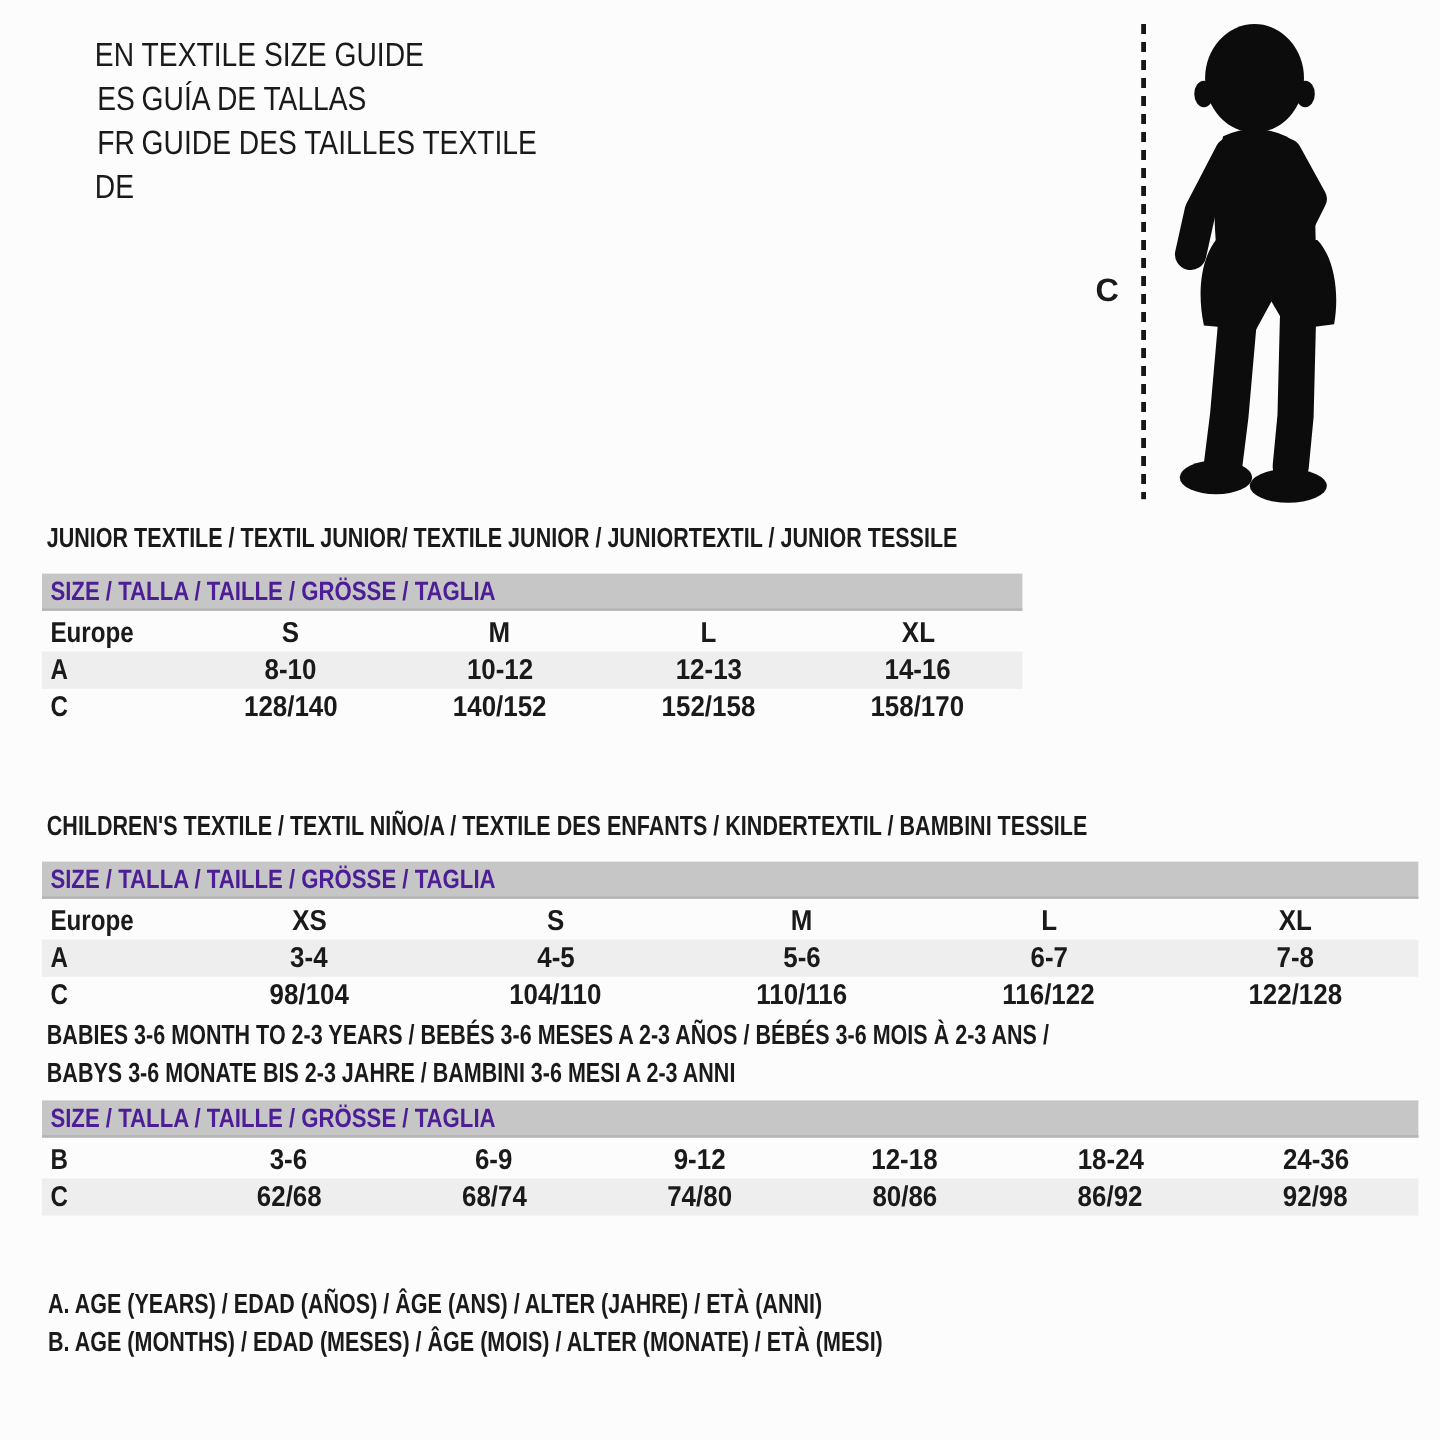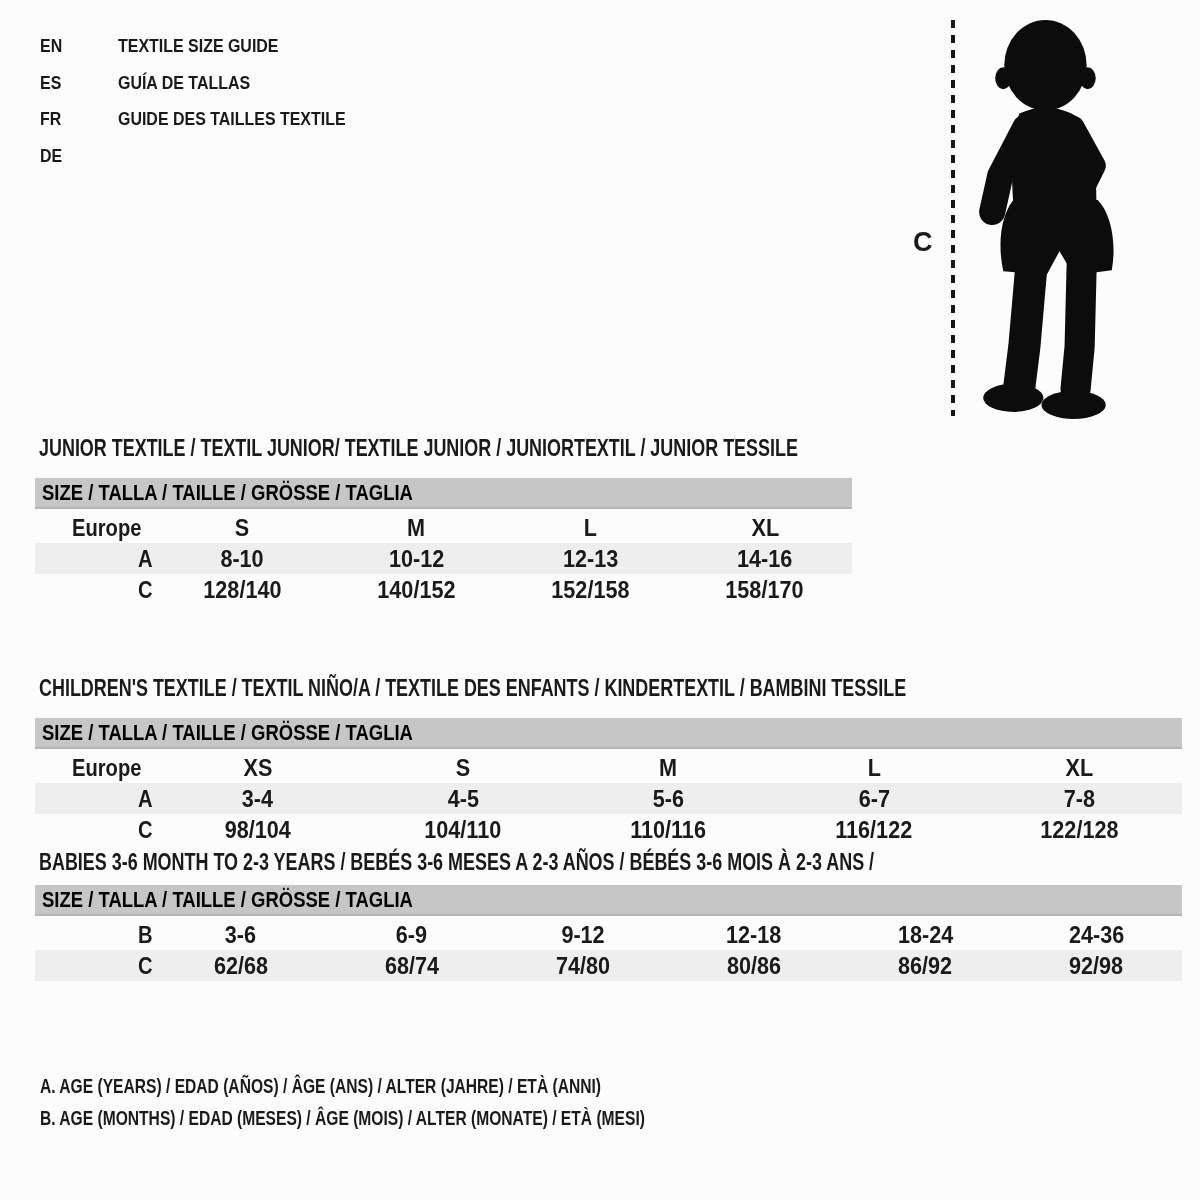--- a/index.html
+++ b/index.html
@@ -11,51 +11,51 @@
   }
   .page { position:relative; width:1200px; height:1200px; overflow:hidden; background:#fcfcfc; }
 
   
   .cond   { display:inline-block; transform:scaleX(0.78); transform-origin:0 50%; white-space:nowrap; }
   .cond-l { display:inline-block; transform:scaleX(0.84); transform-origin:0 50%; white-space:nowrap; }
   .cond-c { display:inline-block; transform:scaleX(0.90); transform-origin:50% 50%; white-space:nowrap; }
 
   
   .lang-list { position:absolute; left:40px; top:28px; }
-  .lang-row  { display:flex; height:36.5px; align-items:center; font-weight:bold; font-size:19px; }
+  .lang-row  { display:flex; height:36.5px; align-items:center; font-weight:normal; font-size:28px;text-align:right; }
   .lang-code { flex:0 0 78px; }
 
   
   .figure   { position:absolute; left:905px; top:13px; width:250px; height:415px; }
   .c-label  { position:absolute; left:8px; top:214px; font-size:27px; font-weight:bold; }
   .dash-line{
     position:absolute; left:46px; top:7px; width:4px; height:396px;
     background:repeating-linear-gradient(to bottom,#161616 0 8px,transparent 8px 15px);
   }
   .toddler  { position:absolute; left:62px; top:2px; }
 
   
   .size-section     { position:absolute; left:35px; }
   .section-junior   { top:432px; width:817px;  }
   .section-children { top:672px; width:1147px; }
   .section-babies   { top:846px; width:1147px; }
   .section-title    { font-size:23px; font-weight:bold; line-height:32px; margin-bottom:14px; padding-left:4px; }
   .section-babies .section-title { margin-bottom:7px; }
   .size-bar {
     height:31px; display:flex; align-items:center; padding-left:7px;
-    font-size:22px; font-weight:bold; color:#000000;
+    font-size:22px; font-weight:bold; color:#4c1d95;
     border-bottom:2px solid #b5b5b5; margin-bottom:3px;
   }
   .trow { display:grid; align-items:center; height:31px; font-size:24px; font-weight:bold; }
   .trow .cell  { text-align:center; }
-  .trow .rcell { text-align:right; padding-left:7px; }
+  .trow .rcell { text-align:left; padding-left:7px; }
 
   
   .legend      { position:absolute; left:40px; top:1070px; }
-  .legend-line { font-size:20px; font-weight:bold; line-height:32px; }
+  .legend-line { font-size:23px; font-weight:bold; line-height:32px; }
 </style>
 </head>
 <body>
 
 <div class="page">
 
   <div class="lang-list" id="langList">
       <div class="lang-row">
         <span class="lang-code"><span class="cond-l">EN</span></span>
         <span class="lang-label"><span class="cond-l">TEXTILE SIZE GUIDE</span></span>
@@ -155,20 +155,21 @@
           <div class="cell"><span class="cond-c">98/104</span></div>
           <div class="cell"><span class="cond-c">104/110</span></div>
           <div class="cell"><span class="cond-c">110/116</span></div>
           <div class="cell"><span class="cond-c">116/122</span></div>
           <div class="cell"><span class="cond-c">122/128</span></div>
         </div>
       </section>
       <section class="size-section section-babies">
         <div class="section-title">
           <div><span class="cond">BABIES 3-6 MONTH TO 2-3 YEARS / BEBÉS 3-6 MESES A 2-3 AÑOS / BÉBÉS 3-6 MOIS À 2-3 ANS /</span></div>
+          <div><span class="cond">BABYS 3-6 MONATE BIS 2-3 JAHRE / BAMBINI 3-6 MESI A 2-3 ANNI</span></div>
         </div>
         <div class="size-bar" style="background: rgb(198, 198, 198);">
           <span class="cond-l">SIZE / TALLA / TAILLE / GRÖSSE / TAGLIA</span>
         </div>
         <div class="trow" style="grid-template-columns: 120px repeat(6, 1fr);">
           <div class="rcell"><span class="cond-l">B</span></div>
           <div class="cell"><span class="cond-c">3-6</span></div>
           <div class="cell"><span class="cond-c">6-9</span></div>
           <div class="cell"><span class="cond-c">9-12</span></div>
           <div class="cell"><span class="cond-c">12-18</span></div>

